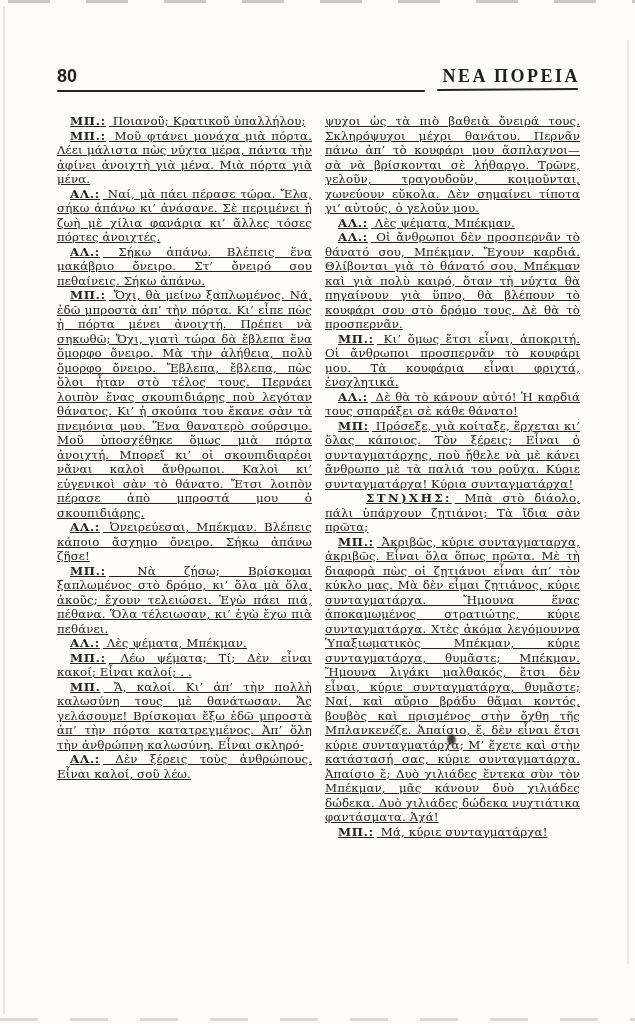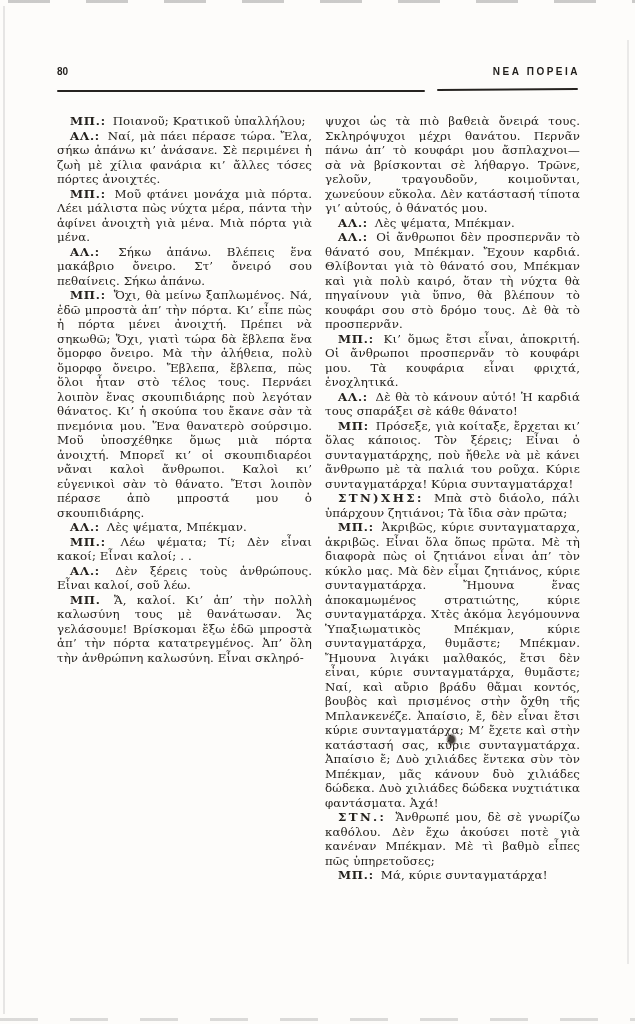--- a/index.html
+++ b/index.html
@@ -31,47 +31,48 @@
   }
   .edge-right {
     position: absolute; right: 6px; top: 40px; bottom: 60px; width: 2px;
     background: rgba(150,150,150,.18);
   }
   
   .running-head {
     position: absolute; top: 66px; left: 57px; right: 55px;
     display: flex; justify-content: space-between; align-items: flex-end;
     font-family: "Liberation Sans", "DejaVu Sans", sans-serif;
-    font-weight: 700; font-size: 10px; color: #211e1b;
+    font-weight: 700; font-size: 18px; color: #211e1b;
   }
-  .journal-title { letter-spacing: 2.5px; }
+  .journal-title { letter-spacing: 2.5px; font-family: Liberation Serif, serif; }
   .head-rule {
     position: absolute; top: 90px; left: 57px;
     display: flex; gap: 12px; align-items: flex-start;
   }
   .head-rule .seg { height: 2.2px; background: #262320; border-radius: 1px; }
   .head-rule .seg-long  { width: 368px; }
   .head-rule .seg-short { width: 141px; transform: translateY(-1.5px) rotate(-0.35deg); }
   
   .columns {
     position: absolute; top: 114px; left: 57px; width: 523px;
     display: flex; gap: 13px;
   }
   .col {
     width: 255px;
     font-size: 11.8px;
     line-height: 14.5px;
     text-align: justify;
     letter-spacing: 0.1px;
     color: #24211d;
+    text-decoration: underline;
   }
   .para { margin: 0; text-indent: 13px; }
   .para.cont { text-indent: 0; }
   .speaker { font-weight: 700; letter-spacing: 0.8px; margin-right: 3px; }
-  .speaker.wide { letter-spacing: 2.4px; }
+  .speaker.wide { letter-spacing: 2.4px; margin-left: 28px; }
   
   .ink-smudge {
     position: absolute; left: 446px; top: 733px; width: 11px; height: 13px;
     border-radius: 50%;
     background: radial-gradient(ellipse at center, rgba(25,18,12,.8) 0 35%, rgba(25,18,12,0) 72%);
     pointer-events: none;
   }
 </style>
 </head>
 <body>
@@ -88,37 +89,38 @@
   </div>
 
   <div class="head-rule">
     <div class="seg seg-long"></div>
     <div class="seg seg-short"></div>
   </div>
 
   <div class="columns">
     <div class="col" id="left-column">
         <p class="para"><span class="speaker">ΜΠ.:</span> Ποιανοῦ; Κρατικοῦ ὑπαλλήλου;</p>
+        <p class="para"><span class="speaker">ΜΠ.:</span> Μοῦ φτάνει μονάχα μιὰ πόρτα. Λέει μάλιστα πὼς νύχτα μέρα, πάντα τὴν ἀφίνει ἀνοιχτὴ γιὰ μένα. Μιὰ πόρτα γιὰ μένα.</p>
         <p class="para"><span class="speaker">ΑΛ.:</span> Ναί, μὰ πάει πέρασε τώρα. Ἔλα, σήκω ἀπάνω κι’ ἀνάσανε. Σὲ περιμένει ἡ ζωὴ μὲ χίλια φανάρια κι’ ἄλλες τόσες πόρτες ἀνοιχτές.</p>
-        <p class="para"><span class="speaker">ΜΠ.:</span> Μοῦ φτάνει μονάχα μιὰ πόρτα. Λέει μάλιστα πὼς νύχτα μέρα, πάντα τὴν ἀφίνει ἀνοιχτὴ γιὰ μένα. Μιὰ πόρτα γιὰ μένα.</p>
         <p class="para"><span class="speaker">ΑΛ.:</span> Σήκω ἀπάνω. Βλέπεις ἕνα μακάβριο ὄνειρο. Στ’ ὄνειρό σου πεθαίνεις. Σήκω ἀπάνω.</p>
         <p class="para"><span class="speaker">ΜΠ.:</span> Ὄχι, θὰ μείνω ξαπλωμένος. Νά, ἐδῶ μπροστὰ ἀπ’ τὴν πόρτα. Κι’ εἶπε πὼς ἡ πόρτα μένει ἀνοιχτή. Πρέπει νὰ σηκωθῶ; Ὄχι, γιατὶ τώρα δὰ ἔβλεπα ἕνα ὅμορφο ὄνειρο. Μὰ τὴν ἀλήθεια, πολὺ ὅμορφο ὄνειρο. Ἔβλεπα, ἔβλεπα, πὼς ὅλοι ἦταν στὸ τέλος τους. Περνάει λοιπὸν ἕνας σκουπιδιάρης ποὺ λεγόταν θάνατος. Κι’ ἡ σκούπα του ἔκανε σὰν τὰ πνεμόνια μου. Ἕνα θανατερὸ σούρσιμο. Μοῦ ὑποσχέθηκε ὅμως μιὰ πόρτα ἀνοιχτή. Μπορεῖ κι’ οἱ σκουπιδιαρέοι νἄναι καλοὶ ἄνθρωποι. Καλοὶ κι’ εὐγενικοὶ σὰν τὸ θάνατο. Ἔτσι λοιπὸν πέρασε ἀπὸ μπροστά μου ὁ σκουπιδιάρης.</p>
+        <p class="para"><span class="speaker">ΑΛ.:</span> Ὀνειρεύεσαι, Μπέκμαν. Βλέπεις κάποιο ἄσχημο ὄνειρο. Σήκω ἀπάνω ζῆσε!</p>
+        <p class="para"><span class="speaker">ΜΠ.:</span> Νὰ ζήσω; Βρίσκομαι ξαπλωμένος στὸ δρόμο, κι’ ὅλα μὰ ὅλα, ἀκοῦς; ἔχουν τελειώσει. Ἐγὼ πάει πιά, πέθανα. Ὅλα τέλειωσαν, κι’ ἐγὼ ἔχω πιὰ πεθάνει.</p>
         <p class="para"><span class="speaker">ΑΛ.:</span> Λὲς ψέματα, Μπέκμαν.</p>
         <p class="para"><span class="speaker">ΜΠ.:</span> Λέω ψέματα; Τί; Δὲν εἶναι κακοί; Εἶναι καλοί; . .</p>
+        <p class="para"><span class="speaker">ΜΠ.</span> Ἄ, καλοί. Κι’ ἀπ’ τὴν πολλὴ καλωσύνη τους μὲ θανάτωσαν. Ἄς γελάσουμε! Βρίσκομαι ἔξω ἐδῶ μπροστὰ ἀπ’ τὴν πόρτα κατατρεγμένος. Ἀπ’ ὅλη τὴν ἀνθρώπνη καλωσύνη. Εἶναι σκληρό-</p>
         <p class="para"><span class="speaker">ΑΛ.:</span> Δὲν ξέρεις τοὺς ἀνθρώπους. Εἶναι καλοί, σοῦ λέω.</p>
-        <p class="para"><span class="speaker">ΜΠ.</span> Ἄ, καλοί. Κι’ ἀπ’ τὴν πολλὴ καλωσύνη τους μὲ θανάτωσαν. Ἄς γελάσουμε! Βρίσκομαι ἔξω ἐδῶ μπροστὰ ἀπ’ τὴν πόρτα κατατρεγμένος. Ἀπ’ ὅλη τὴν ἀνθρώπνη καλωσύνη. Εἶναι σκληρό-</p>
       </div>
     <div class="col" id="right-column">
-        <p class="para cont">ψυχοι ὡς τὰ πιὸ βαθειὰ ὄνειρά τους. Σκληρόψυχοι μέχρι θανάτου. Περνᾶν πάνω ἀπ’ τὸ κουφάρι μου ἄσπλαχνοι— σὰ νὰ βρίσκονται σὲ λήθαργο. Τρῶνε, γελοῦν, τραγουδοῦν, κοιμοῦνται, χωνεύουν εὔκολα. Δὲν κατάστασή τίποτα γι’ αὐτούς, ὁ θάνατός μου.</p>
+        <p class="para cont">ψυχοι ὡς τὰ πιὸ βαθειὰ ὄνειρά τους. Σκληρόψυχοι μέχρι θανάτου. Περνᾶν πάνω ἀπ’ τὸ κουφάρι μου ἄσπλαχνοι— σὰ νὰ βρίσκονται σὲ λήθαργο. Τρῶνε, γελοῦν, τραγουδοῦν, κοιμοῦνται, χωνεύουν εὔκολα. Δὲν σημαίνει τίποτα γι’ αὐτούς, ὁ γελοῦν μου.</p>
         <p class="para"><span class="speaker">ΑΛ.:</span> Λὲς ψέματα, Μπέκμαν.</p>
         <p class="para"><span class="speaker">ΑΛ.:</span> Οἱ ἄνθρωποι δὲν προσπερνᾶν τὸ θάνατό σου, Μπέκμαν. Ἔχουν καρδιά. Θλίβονται γιὰ τὸ θάνατό σου, Μπέκμαν καὶ γιὰ πολὺ καιρό, ὅταν τὴ νύχτα θὰ πηγαίνουν γιὰ ὕπνο, θὰ βλέπουν τὸ κουφάρι σου στὸ δρόμο τους. Δὲ θὰ τὸ προσπερνᾶν.</p>
         <p class="para"><span class="speaker">ΜΠ.:</span> Κι’ ὅμως ἔτσι εἶναι, ἀποκριτή. Οἱ ἄνθρωποι προσπερνᾶν τὸ κουφάρι μου. Τὰ κουφάρια εἶναι φριχτά, ἐνοχλητικά.</p>
         <p class="para"><span class="speaker">ΑΛ.:</span> Δὲ θὰ τὸ κάνουν αὐτό! Ἡ καρδιά τους σπαράξει σὲ κάθε θάνατο!</p>
         <p class="para"><span class="speaker">ΜΠ:</span> Πρόσεξε, γιὰ κοίταξε, ἔρχεται κι’ ὅλας κάποιος. Τὸν ξέρεις; Εἶναι ὁ συνταγματάρχης, ποὺ ἤθελε νὰ μὲ κάνει ἄνθρωπο μὲ τὰ παλιά του ροῦχα. Κύριε συνταγματάρχα! Κύρια συνταγματάρχα!</p>
         <p class="para"><span class="speaker wide">ΣΤΝ)ΧΗΣ:</span> Μπὰ στὸ διάολο, πάλι ὑπάρχουν ζητιάνοι; Τὰ ἴδια σὰν πρῶτα;</p>
         <p class="para"><span class="speaker">ΜΠ.:</span> Ἀκριβῶς, κύριε συνταγματαρχα, ἀκριβῶς. Εἶναι ὅλα ὅπως πρῶτα. Μὲ τὴ διαφορὰ πὼς οἱ ζητιάνοι εἶναι ἀπ’ τὸν κύκλο μας. Μὰ δὲν εἶμαι ζητιάνος, κύριε συνταγματάρχα. Ἤμουνα ἕνας ἀποκαμωμένος στρατιώτης, κύριε συνταγματάρχα. Χτὲς ἀκόμα λεγόμουννα Ὑπαξιωματικὸς Μπέκμαν, κύριε συνταγματάρχα, θυμᾶστε; Μπέκμαν. Ἤμουνα λιγάκι μαλθακός, ἔτσι δὲν εἶναι, κύριε συνταγματάρχα, θυμᾶστε; Ναί, καὶ αὔριο βράδυ θἄμαι κοντός, βουβὸς καὶ πρισμένος στὴν ὄχθη τῆς Μπλανκενέζε. Ἀπαίσιο, ἔ, δὲν εἶναι ἔτσι κύριε συνταγματάρχα; Μ’ ἔχετε καὶ στὴν κατάστασή σας, κύριε συνταγματάρχα. Ἀπαίσιο ἔ; Δυὸ χιλιάδες ἕντεκα σὺν τὸν Μπέκμαν, μᾶς κάνουν δυὸ χιλιάδες δώδεκα. Δυὸ χιλιάδες δώδεκα νυχτιάτικα φαντάσματα. Ἀχά!</p>
-        <p class="para"><span class="speaker wide">ΣΤΝ.:</span> Ἄνθρωπέ μου, δὲ σὲ γνωρίζω καθόλου. Δὲν ἔχω ἀκούσει ποτὲ γιὰ κανέναν Μπέκμαν. Μὲ τὶ βαθμὸ εἶπες πῶς ὑπηρετοῦσες;</p>
         <p class="para"><span class="speaker">ΜΠ.:</span> Μά, κύριε συνταγματάρχα!</p>
       </div>
   </div>
 
   <div class="ink-smudge"></div>
 </div>
 
 </body></html>

